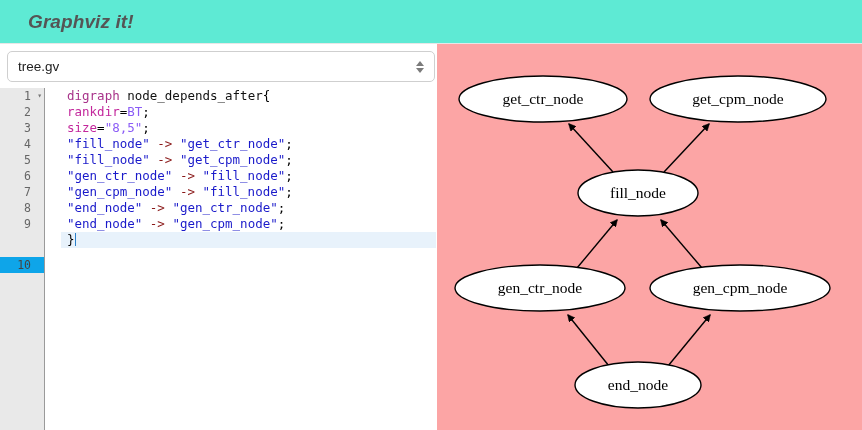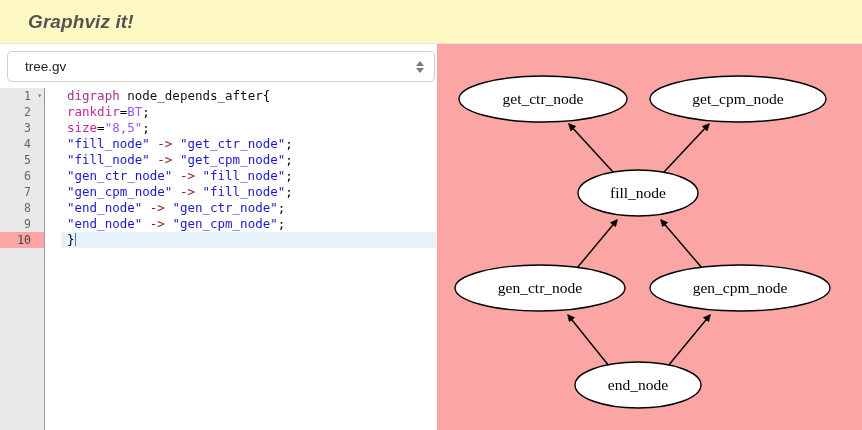--- a/index.html
+++ b/index.html
@@ -8,21 +8,21 @@
     background: #ffffff;
     font-family: "Liberation Sans", sans-serif;
     overflow: hidden;
   }
   #app { position: relative; width: 862px; height: 430px; background: #fff; }
 
   
   .navbar {
     position: absolute; left: 0; top: 0;
     width: 862px; height: 44px;
-    background: #fef9c3;
+    background: #5eead4;
     border-bottom: 1px solid #e7e7e7;
     display: flex; align-items: center;
   }
   .brand {
     font-size: 19px; font-weight: bold; font-style: italic;
     color: #555555; margin-left: 28px; letter-spacing: .1px;
     white-space: nowrap;
   }
   .nav-links { display: flex; align-items: center; margin-left: 39px; }
   .nav-link {
@@ -32,21 +32,20 @@
 
   
   .file-select {
     position: absolute; left: 7px; top: 51px;
     width: 428px; height: 31px;
     background: #ffffff;
     border: 1px solid #cfcfcf;
     border-radius: 5px;
     display: flex; align-items: center;
     cursor: pointer;
-    padding-left: 7px;
   }
   .file-select-label {
     font-size: 13.5px; color: #222; margin-left: 10px;
     white-space: nowrap; overflow: hidden;
   }
   .spinner {
     position: absolute; right: 10px; top: 50%;
     transform: translateY(-50%);
     display: flex; flex-direction: column; align-items: center;
     line-height: 0;
@@ -68,21 +67,21 @@
     background: #e9e9e9;
     border-right: 1px solid #9a9a9a;
   }
   .gutter-num {
     position: relative;
     height: 16px; line-height: 16px;
     font-family: "DejaVu Sans Mono", monospace;
     font-size: 11.5px; color: #666666;
     text-align: right; padding-right: 13px;
   }
-  .gutter-num.active { background: #fca5a5; color: #444; }
+  .gutter-num.active { background: #0ea5e9; color: #444; margin-top: 25px; }
   .fold {
     position: absolute; right: 2px; top: 0;
     font-size: 8px; color: #777; line-height: 16px;
   }
   .code-area {
     position: absolute; left: 46px; top: 0;
     width: 390px; height: 342px; padding-left: 15px;
   }
   .code-line {
     height: 16px; line-height: 16px;

